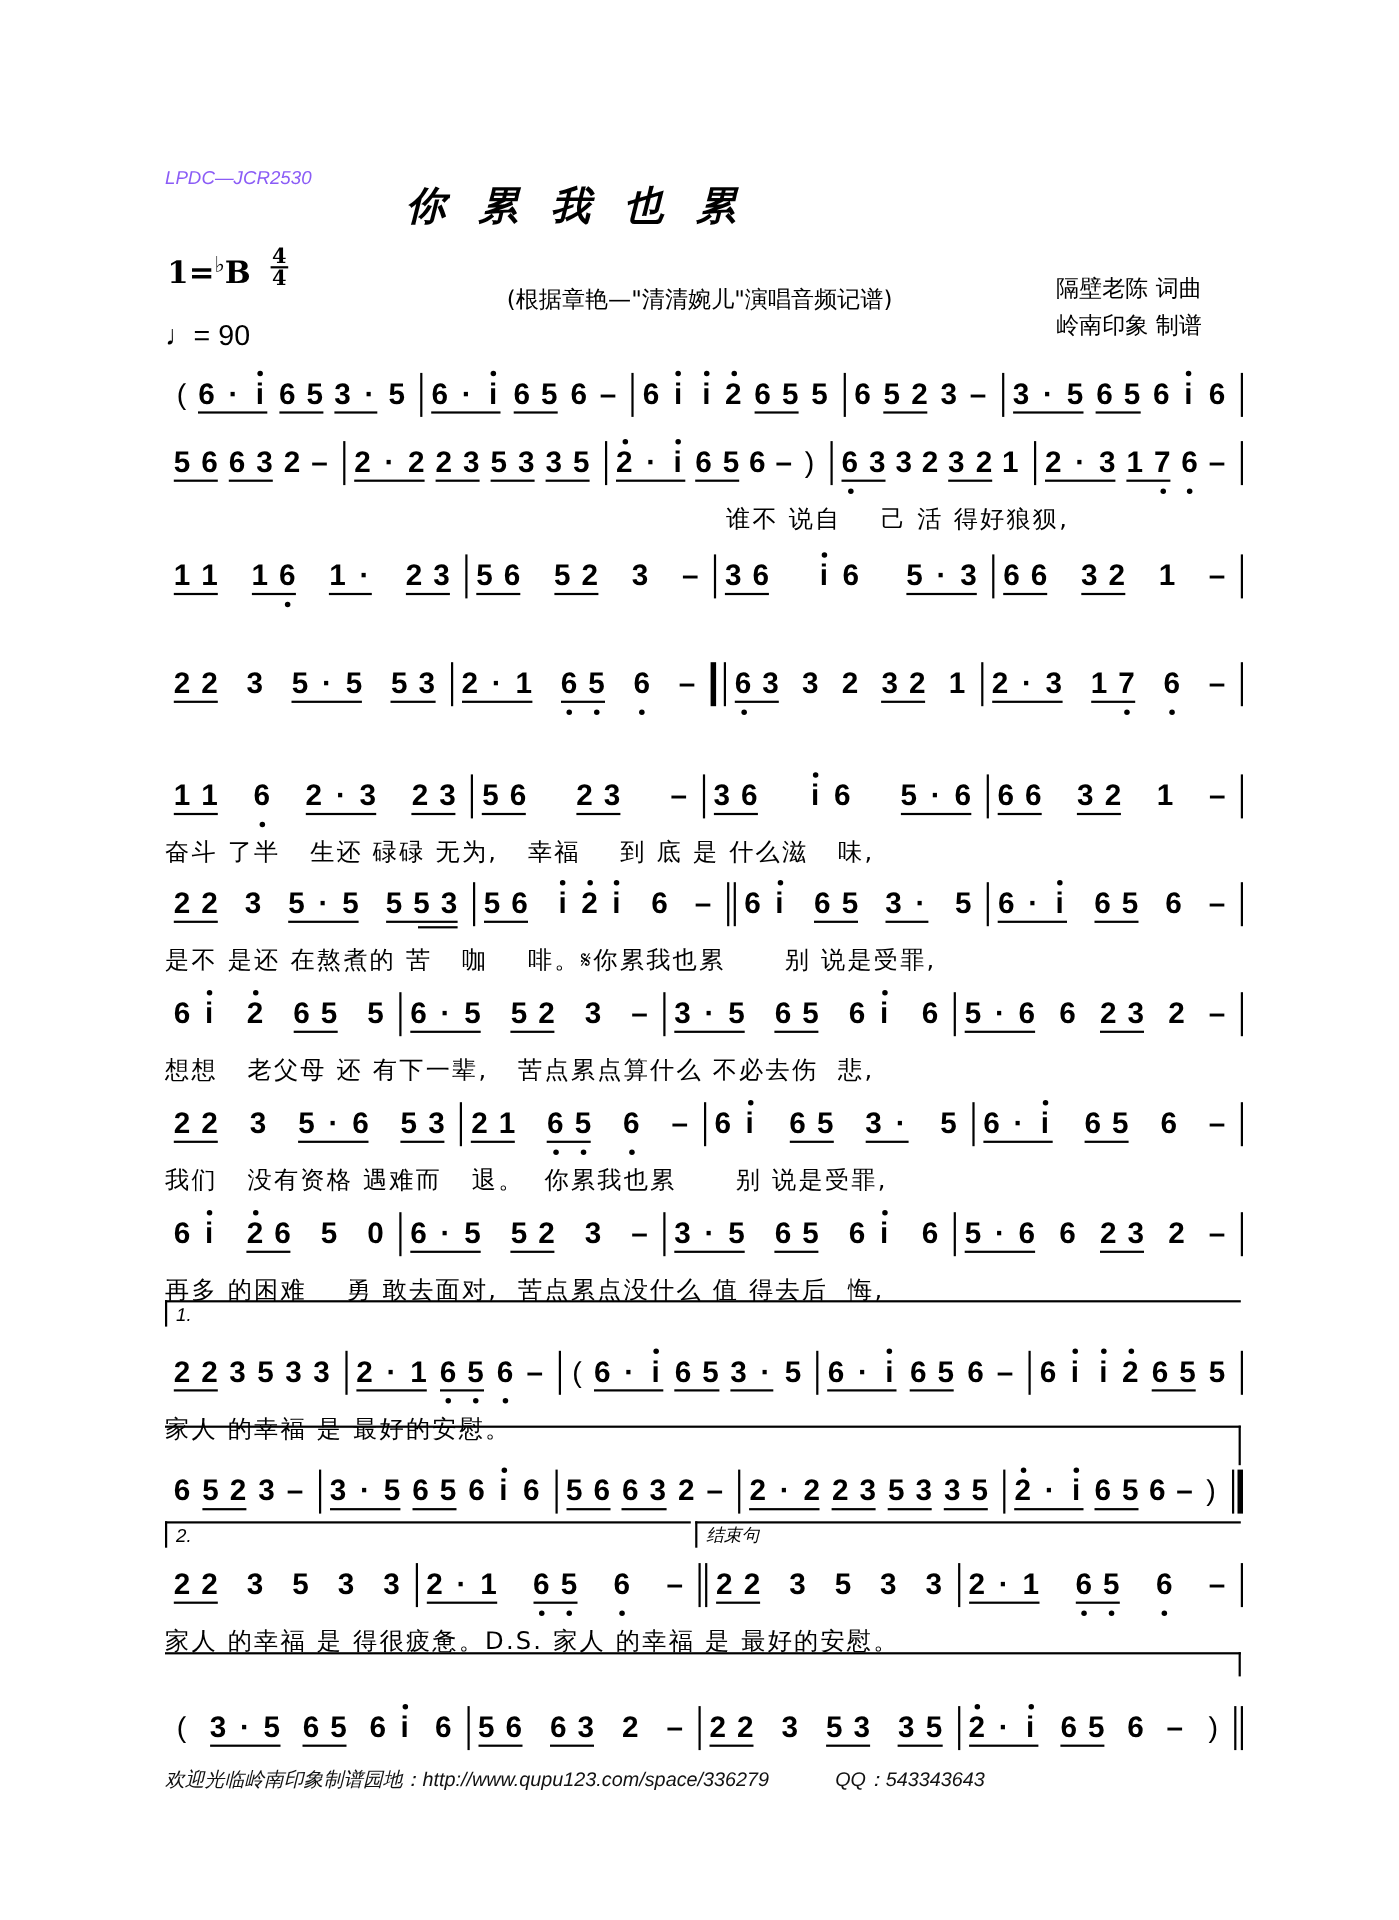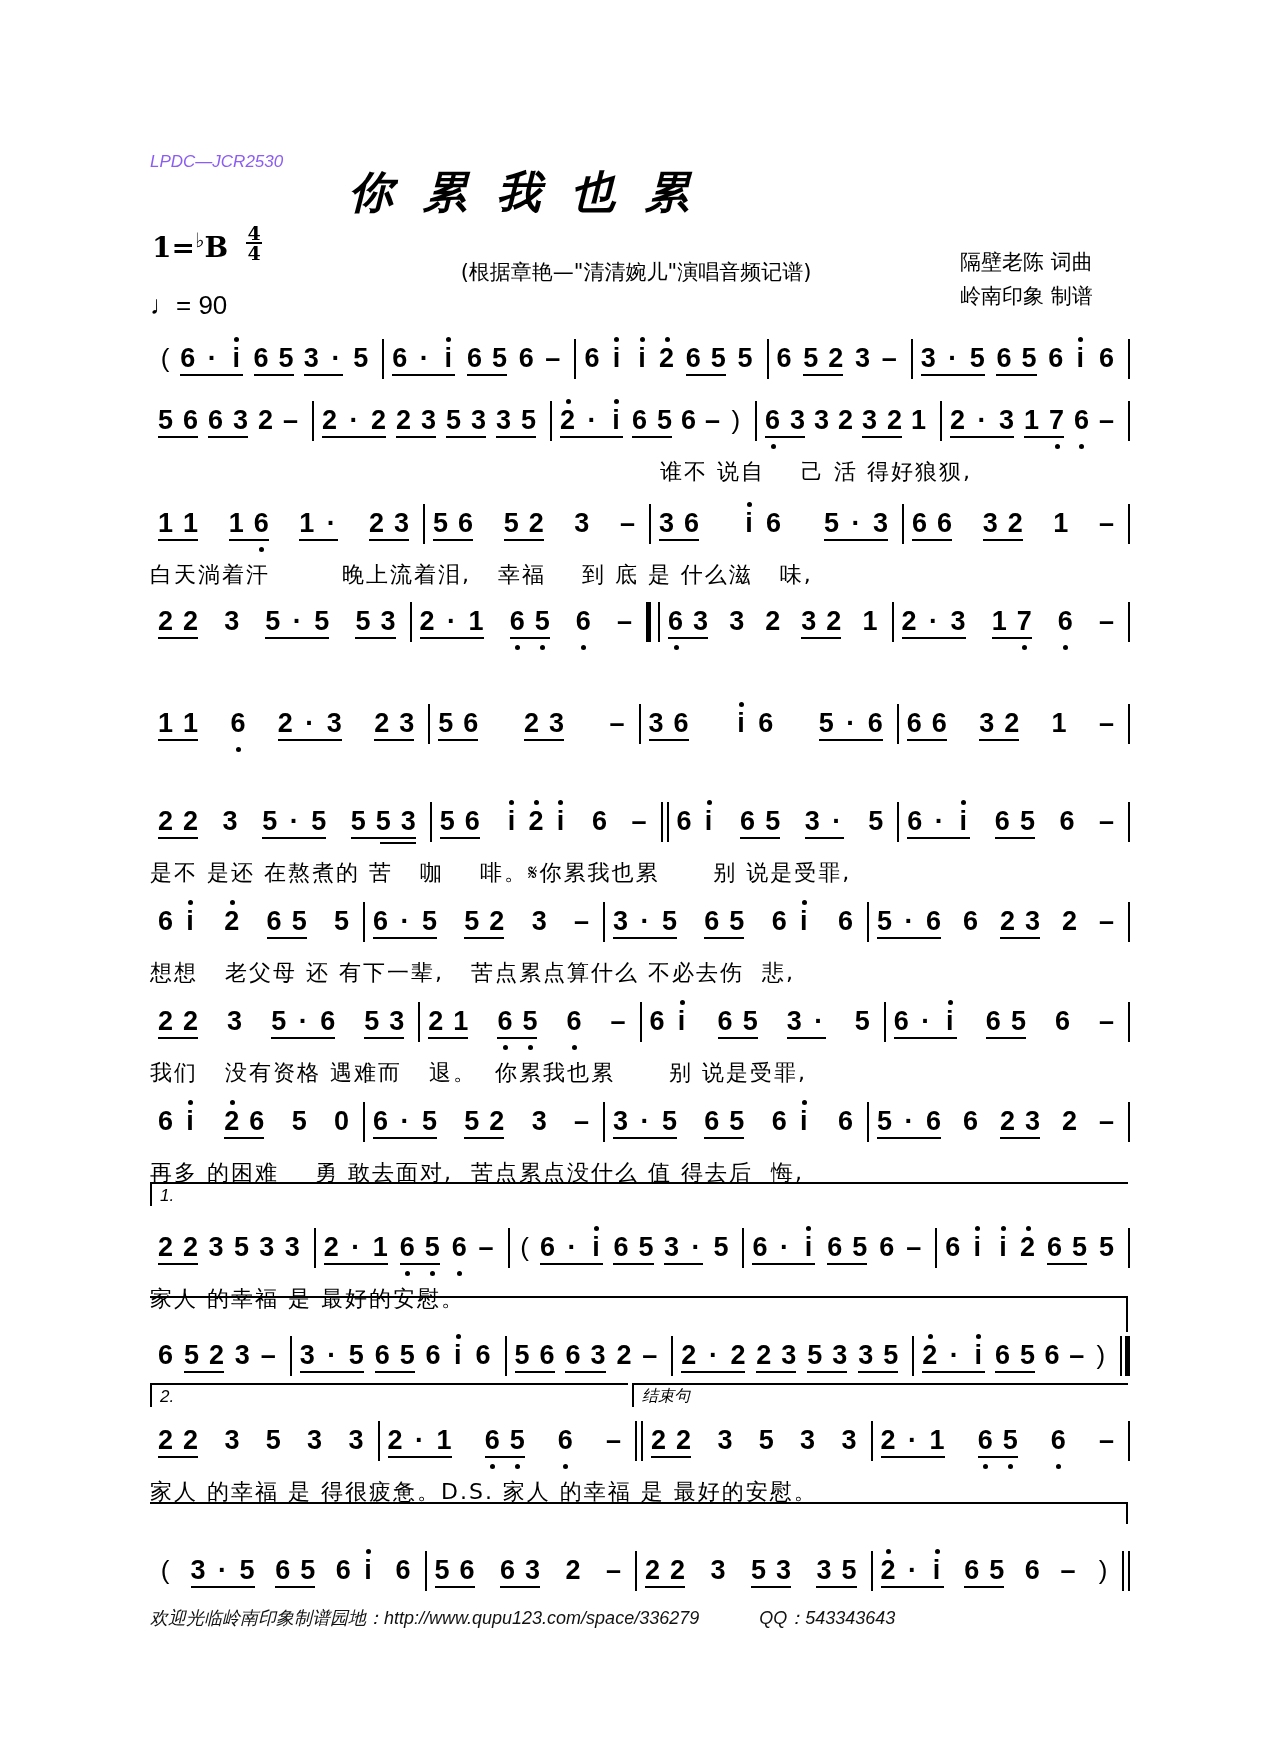--- a/index.html
+++ b/index.html
@@ -1,21 +1,21 @@
 <!DOCTYPE html>
 <html><head>
 <meta charset="utf-8">
 <style>
   html, body { margin:0; padding:0; background:#ffffff; }
   body { width:1272px; height:1745px; position:relative; overflow:hidden;
          font-family:"Liberation Sans", "DejaVu Sans", sans-serif; color:#000; }
   .abs { position:absolute; }
   .code { left:150px; top:152px; font-size:17px; font-style:italic; color:#8b5cf6; }
   .title { left:0; width:1068px; top:163px; text-align:center; font-family:"DejaVu Serif", serif;
-           font-size:44px; font-weight:bold; letter-spacing:30px; font-style:italic; }
+           font-size:36px; font-weight:bold; letter-spacing:30px; font-style:italic; }
   .key { left:152px; top:228px; font-size:28px; font-weight:bold; font-family:"DejaVu Serif", serif; }
   .key sup { font-size:20px; font-weight:normal; }
   .timesig { left:246px; top:224px; font-family:"DejaVu Serif", serif; font-weight:bold; font-size:19px;
              line-height:18px; text-align:center; }
   .tempo { left:150px; top:290px; font-size:26px; }
   .subtitle { left:0; width:1272px; top:258px; text-align:center; font-family:"DejaVu Sans", sans-serif; font-size:21px; padding-left:0; }
   .credits { left:960px; top:245px; font-family:"DejaVu Sans", sans-serif; font-size:21px; line-height:34px; }
 
   .system { position:absolute; left:150px; width:980px; height:40px; }
   .row { position:absolute; left:0; right:0; top:0; height:40px; display:flex; align-items:flex-start; }
@@ -459,21 +459,20 @@
             </div>
           </div>
           <div class="grp">
             <div class="notes">
               <span class="n">–</span>
             </div>
           </div>
         </div>
         <div class="bar"></div>
       </div>
-      <div class="lyrics">白天淌着汗        晚上流着泪,   幸福    到 底 是 什么滋   味,</div>
     </div>
     <div class="system" style="top: 606px;">
       <div class="row">
         <div class="measure">
           <div class="grp">
             <div class="notes">
               <span class="n">2</span>
               <span class="n">2</span>
             </div>
             <div class="ul"></div>
@@ -689,20 +688,21 @@
             </div>
           </div>
           <div class="grp">
             <div class="notes">
               <span class="n">–</span>
             </div>
           </div>
         </div>
         <div class="bar"></div>
       </div>
+      <div class="lyrics">奋斗 了半   生还 碌碌 无为,   幸福    到 底 是 什么滋   味,</div>
     </div>
     <div class="system" style="top: 806px;">
       <div class="row">
         <div class="measure">
           <div class="grp">
             <div class="notes">
               <span class="n">2</span>
               <span class="n">2</span>
             </div>
             <div class="ul"></div>

